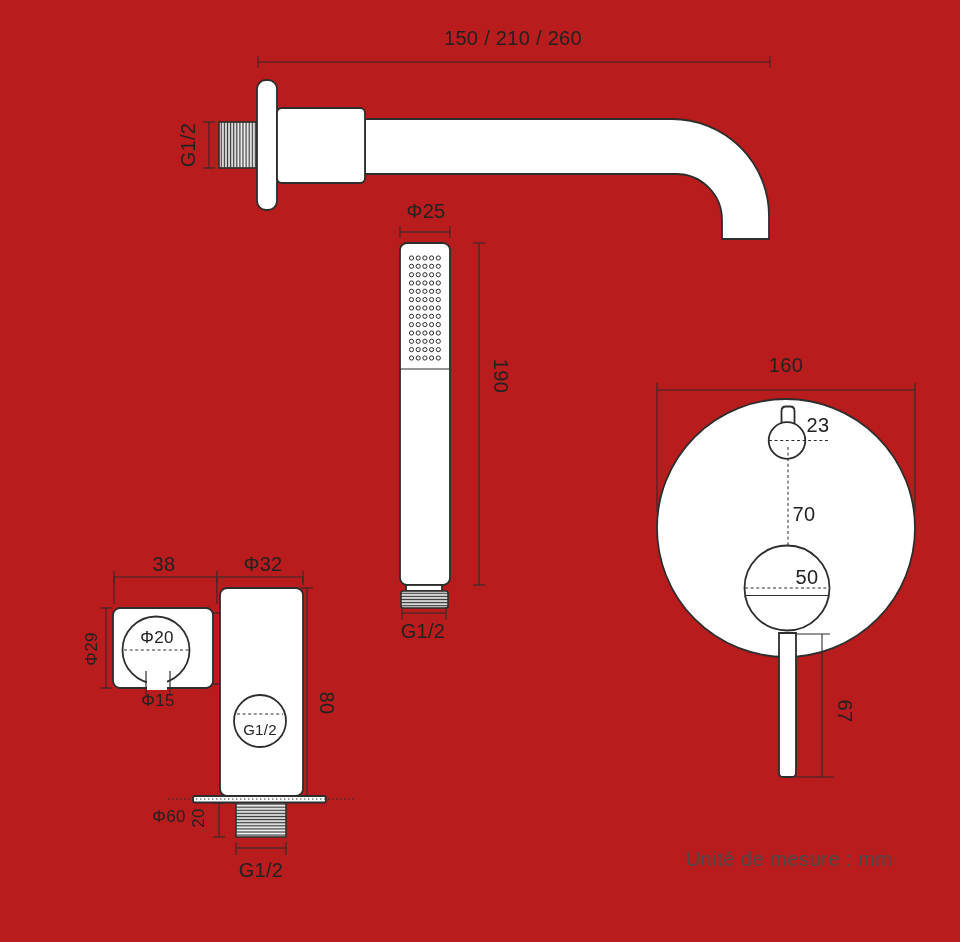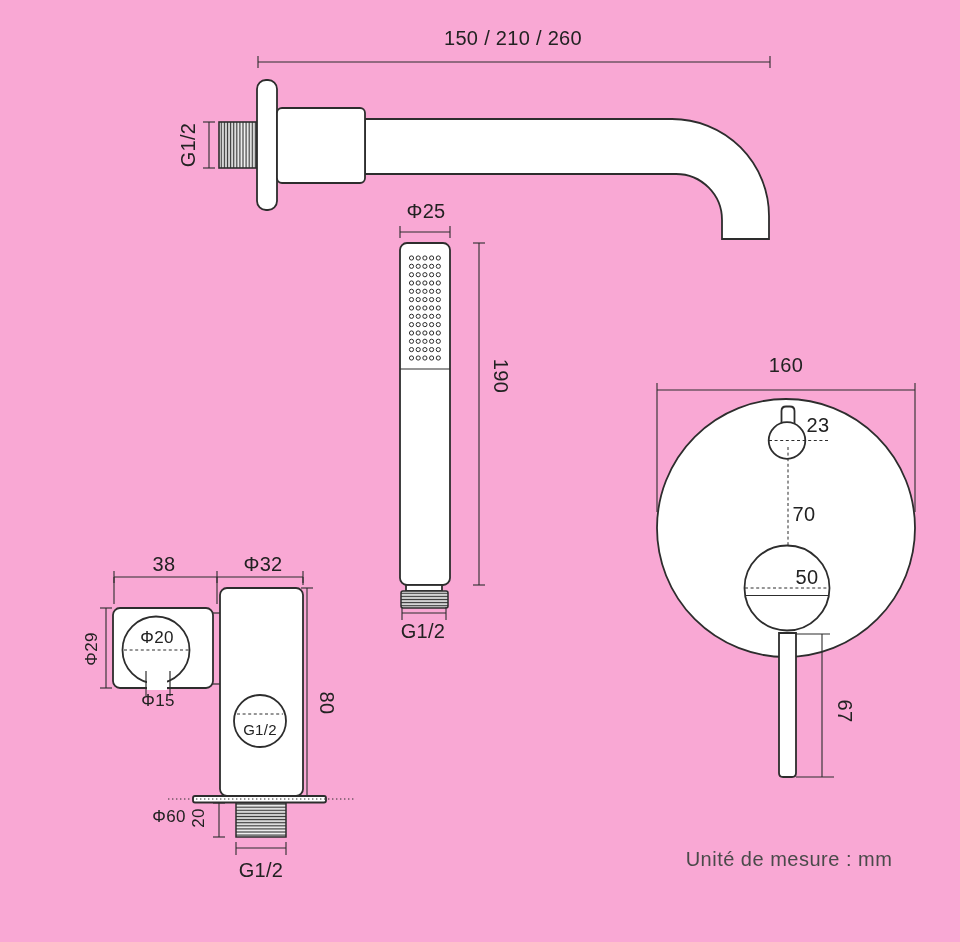--- a/index.html
+++ b/index.html
@@ -1,16 +1,16 @@
 <!DOCTYPE html>
 <html><head>
 <meta charset="utf-8">
 <style>
   html,body{margin:0;padding:0;background:#ffffff;}
-  .sheet{position:relative;width:960px;height:942px;background:#f9a8d4;overflow:hidden;}
+  .sheet{position:relative;width:960px;height:942px;background:#b91c1c;overflow:hidden;}
   svg text{font-family:"Liberation Sans","DejaVu Sans",sans-serif;fill:#222;letter-spacing:.3px;}
   .outline{fill:#fff;stroke:#2d2d2d;stroke-width:1.8;}
   .thin{fill:none;stroke:#2d2d2d;stroke-width:1.2;}
   .dim{fill:none;stroke:#2d2d2d;stroke-width:1.1;}
   .dash{fill:none;stroke:#2d2d2d;stroke-width:1;stroke-dasharray:3 2.6;}
   .dots{fill:none;stroke:#2d2d2d;stroke-width:1;stroke-dasharray:1.4 2.6;}
   .lbl{font-size:20px;}
   .lbl-sm{font-size:17px;}
   .footer{font-size:20px;fill:#4a4a4a;letter-spacing:.5px;}
 </style>

